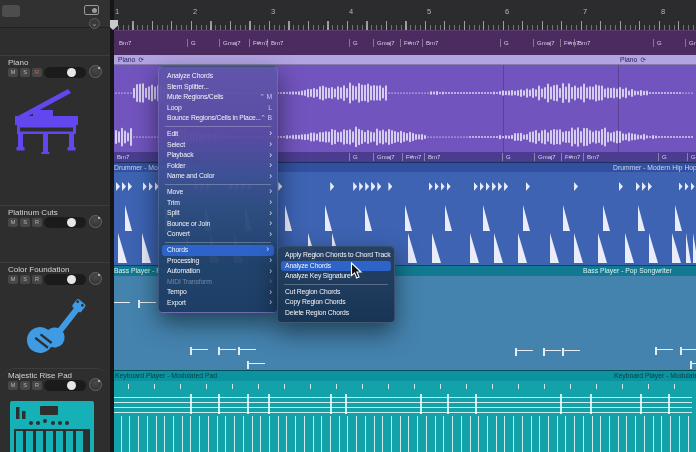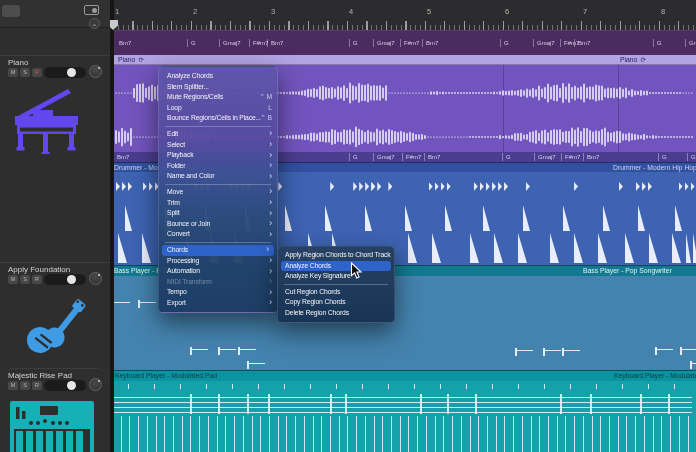--- a/index.html
+++ b/index.html
@@ -134,23 +134,35 @@
           <rect x="8" y="52" width="5" height="14"></rect>
             <rect x="6.5" y="65" width="8" height="3.5"></rect>
           <rect x="33" y="52" width="5" height="19"></rect>
             <rect x="31.5" y="70" width="8" height="2"></rect>
           <rect x="59" y="52" width="5" height="14"></rect>
             <rect x="57.5" y="65" width="8" height="3.5"></rect>
         </g>
       </svg>
     </div>
 
+    <div class="trk" style="top:205px;height:57px;">
+      <span class="trk-name">Platinum Cuts</span>
+      <div class="msr">
+        <div class="mbtn">M</div>
+        <div class="mbtn">S</div>
+        <div class="mbtn">R</div>
+      </div>
+      <div class="slider">
+          <div class="thumb"></div>
+        </div>
+      <div class="knob"></div>
+    </div>
 
     <div class="trk" style="top:262px;height:106px;">
-      <span class="trk-name">Apply Foundation</span>
+      <span class="trk-name">Color Foundation</span>
       <div class="msr">
         <div class="mbtn">M</div>
         <div class="mbtn">S</div>
         <div class="mbtn">R</div>
       </div>
       <div class="slider">
           <div class="thumb"></div>
         </div>
       <div class="knob"></div>
       <svg class="trk-icon" style="left:20px;top:28px;" width="76" height="78" viewBox="0 0 76 78">

